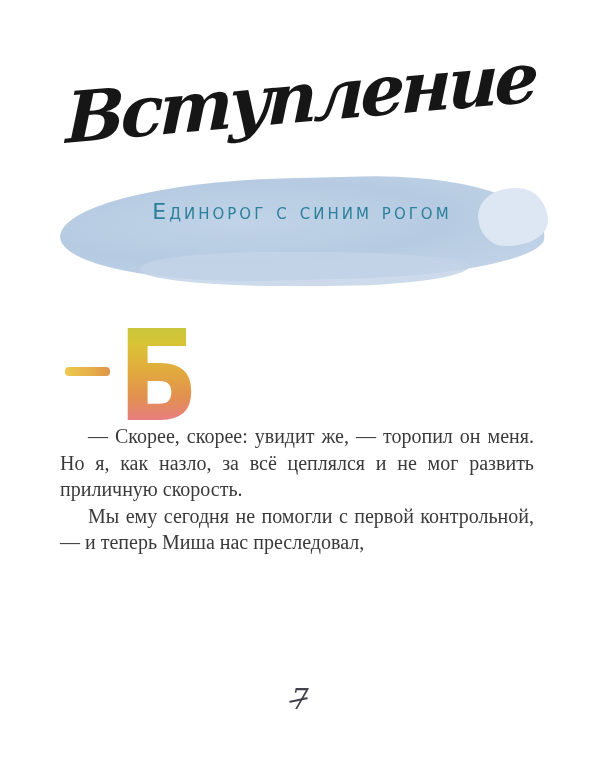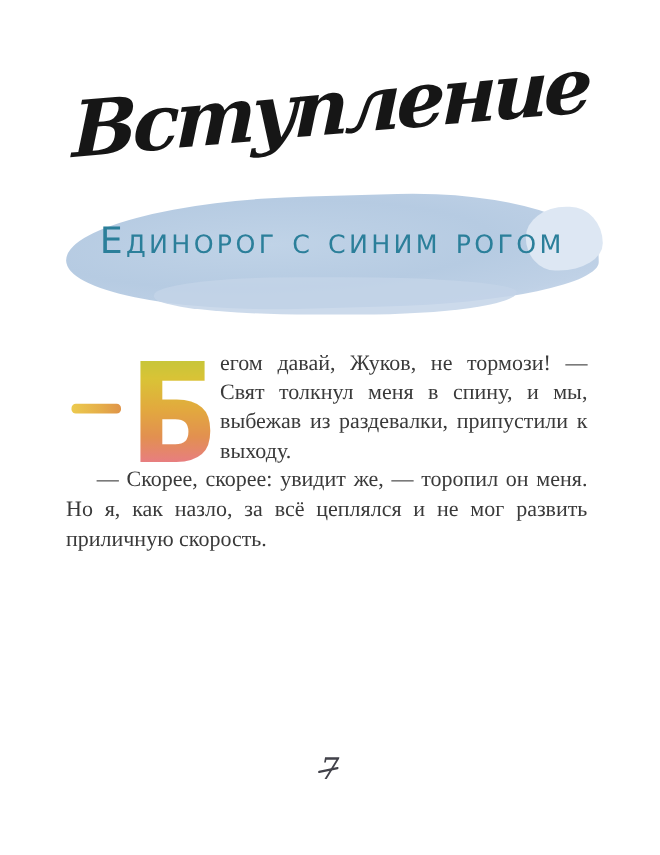--- a/index.html
+++ b/index.html
@@ -72,21 +72,21 @@
 
   
   .chapter-subtitle {
     position: absolute;
     left: 60px;
     top: 199px;
     width: 484px;
     text-align: center;
     font-family: "DejaVu Sans", sans-serif;
     font-variant: small-caps;
-    font-size: 33px;
+    font-size: 22px;
     letter-spacing: 3px;
     color: #2b7f9a;
     z-index: 4;
   }
 
   
   .body-text {
     position: absolute;
     left: 60px;
     top: 317px;
@@ -170,28 +170,31 @@
   </div>
 
   <div class="chapter-subtitle">Единорог с синим рогом</div>
 
   <div class="body-text">
 
     <p class="para-first">
       <span class="dropcap-box">
         <span class="dash-mark"></span>
         <span class="dropcap">Б</span>
-      </span><span>егом давай, Жуков, не тормози! — Свят толкнул меня в спину, и мы, выбежав из раздевалки, припустили к выходу.</span>
+      </span>
     </p>
 
     <p class="para-indent">
       <span>— Скорее, скорее: увидит же, — торопил он меня. Но я, как назло, за всё цеплялся и не мог развить приличную скорость.</span>
     </p>
 
 
+    <p class="para-indent">
+      <span>Мы ему сегодня не помогли с первой контрольной, — и теперь Миша нас преследовал,</span>
+    </p>
 
   </div>
 
   <div class="page-number">
     <span class="pn-wrap">
       <span>7</span>
       <span class="pn-cross"></span>
     </span>
   </div>
 

